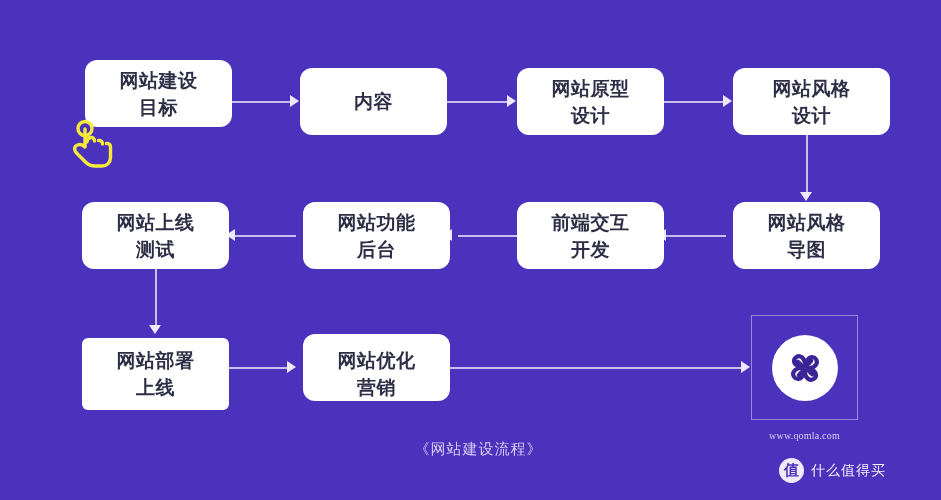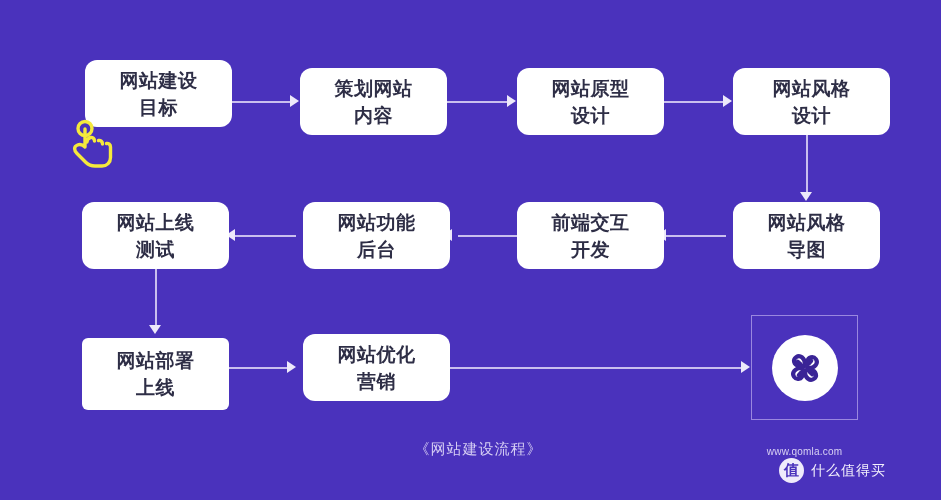--- a/index.html
+++ b/index.html
@@ -91,27 +91,27 @@
     height: 66px;
     border-radius: 50%;
     background: #FFFFFF;
     display: flex;
     align-items: center;
     justify-content: center;
   }
   #logo-url {
     position: absolute;
     left: 751px;
-    top: 446px;
+    top: 430px;
     width: 107px;
     text-align: center;
     color: #D9D2F4;
     font-size: 10px;
     letter-spacing: 0.2px;
-    font-family: Liberation Sans, sans-serif;
+    font-family: Liberation Serif, serif;
   }
 
   
   #caption {
     position: absolute;
     left: 0;
     top: 440px;
     width: 941px;
     text-align: center;
     color: #D4CCF3;
@@ -194,21 +194,20 @@
 
   <div class="conn-h" style="left:450px; top:367px; width:293px;"></div>
   <div class="arrow-r" style="left:741px; top:361px;"></div>
 
   <div class="node" style="left:85px; top:60px; width:147px; height:67px;">
     <span class="l1">网站建设</span>
     <span class="l2">目标</span>
   </div>
 
   <div class="node" style="left:300px; top:68px; width:147px; height:67px;">
-    <span class="l1">策划网站</span>
     <span class="l2">内容</span>
   </div>
 
   <div class="node" style="left:517px; top:68px; width:147px; height:67px;">
     <span class="l1">网站原型</span>
     <span class="l2">设计</span>
   </div>
 
   <div class="node" style="left:733px; top:68px; width:157px; height:67px;">
     <span class="l1">网站风格</span>
@@ -233,21 +232,21 @@
   <div class="node" style="left:82px; top:202px; width:147px; height:67px;">
     <span class="l1">网站上线</span>
     <span class="l2">测试</span>
   </div>
 
   <div class="node" style="left:82px; top:338px; width:147px; height:72px;border-radius:6px;">
     <span class="l1">网站部署</span>
     <span class="l2">上线</span>
   </div>
 
-  <div class="node" style="left:303px; top:334px; width:147px; height:67px;">
+  <div class="node" style="left:303px; top:334px; width:147px; height:67px;justify-content:flex-end;">
     <span class="l1">网站优化</span>
     <span class="l2">营销</span>
   </div>
 
   <div id="logo-panel">
     <div id="logo-circle">
       <svg width="52" height="52" viewBox="0 0 100 100">
         <g fill="none" stroke="#3A2496" stroke-width="8" stroke-linecap="round">
           <path d="M50 43 C50 30 40 24 33 29 C26 34 28 44 38 46 C48 48 57 43 62 36"></path>
           <path d="M57 50 C70 50 76 40 71 33 C66 26 56 28 54 38 C52 48 57 57 64 62"></path>

